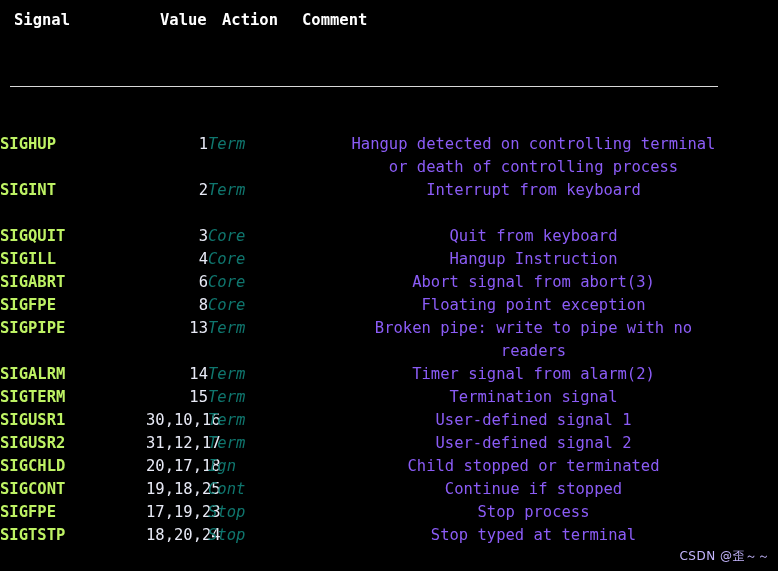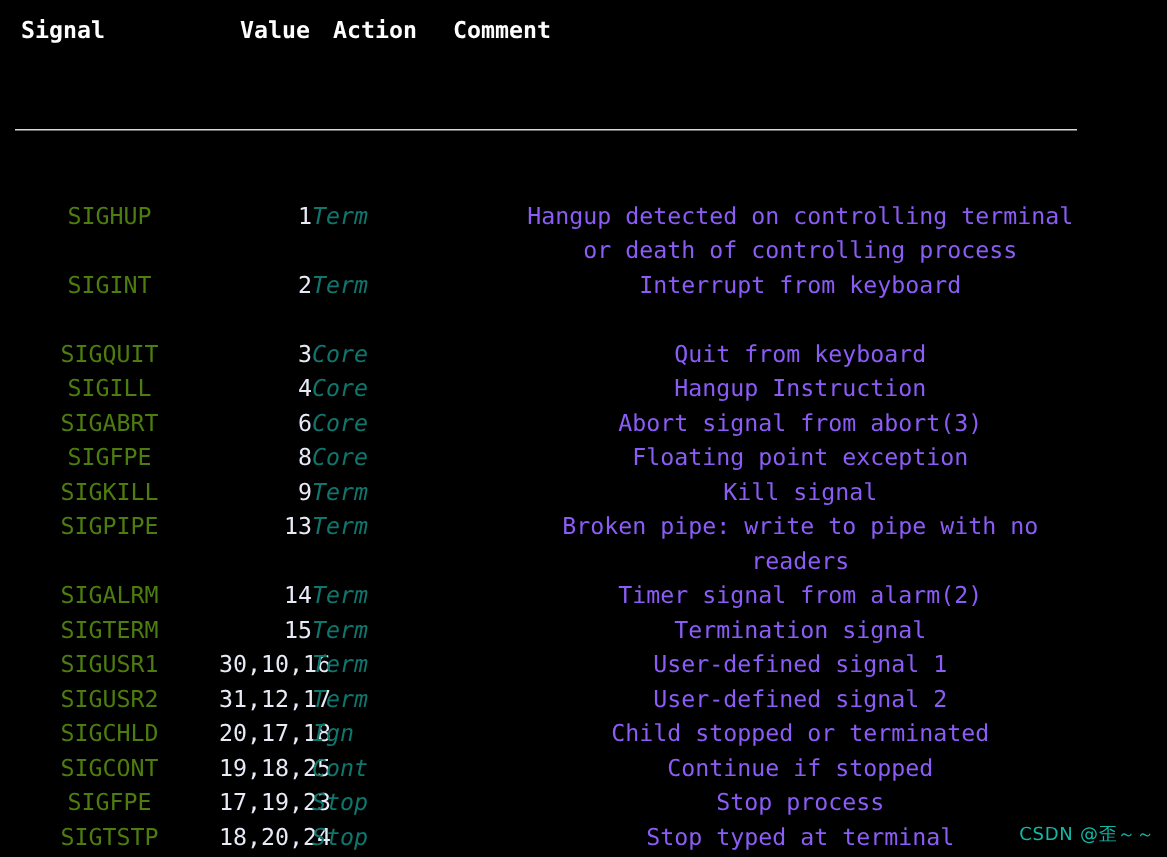--- a/index.html
+++ b/index.html
@@ -64,24 +64,23 @@
   }
   .rule {
     height: 1px;
     background: #d8d8d8;
     margin-left: 10px;
     margin-right: 60px;
   }
 
   
   .sig {
-    color: #4d7c0f;
-    font-weight: normal;
+    color: #bef264;
+    font-weight: bold;
     padding-left: 14px;
-    text-align: center;
   }
   .val {
     color: #e8eaf6;
     text-align: right;
     padding-right: 0px;
   }
   .act {
     color: #0f766e;
     padding-left: 18px;
     font-style: italic;
@@ -98,21 +97,21 @@
     height: 23px;
     line-height: 23px;
     font-size: 15.5px;
   }
 
   
   .watermark {
     position: absolute;
     right: 8px;
     bottom: 6px;
-    color: #14b8a6;
+    color: #c4b5fd;
     font-size: 12px;
     font-family: "DejaVu Sans", "Liberation Sans", sans-serif;
     letter-spacing: 0.5px;
     white-space: nowrap;
   }
 </style>
 </head>
 <body>
 
 <div id="page">
@@ -171,26 +170,20 @@
           <td class="act">Core</td>
           <td class="cmt"><span class="wrapline">Abort signal from abort(3)</span></td>
         </tr>
         <tr>
           <td class="sig">SIGFPE</td>
           <td class="val">8</td>
           <td class="act">Core</td>
           <td class="cmt"><span class="wrapline">Floating point exception</span></td>
         </tr>
         <tr>
-          <td class="sig">SIGKILL</td>
-          <td class="val">9</td>
-          <td class="act">Term</td>
-          <td class="cmt"><span class="wrapline">Kill signal</span></td>
-        </tr>
-        <tr>
           <td class="sig">SIGPIPE</td>
           <td class="val">13</td>
           <td class="act">Term</td>
           <td class="cmt"><span class="wrapline">Broken pipe: write to pipe with no</span><span class="wrapline">readers</span></td>
         </tr>
         <tr>
           <td class="sig">SIGALRM</td>
           <td class="val">14</td>
           <td class="act">Term</td>
           <td class="cmt"><span class="wrapline">Timer signal from alarm(2)</span></td>

